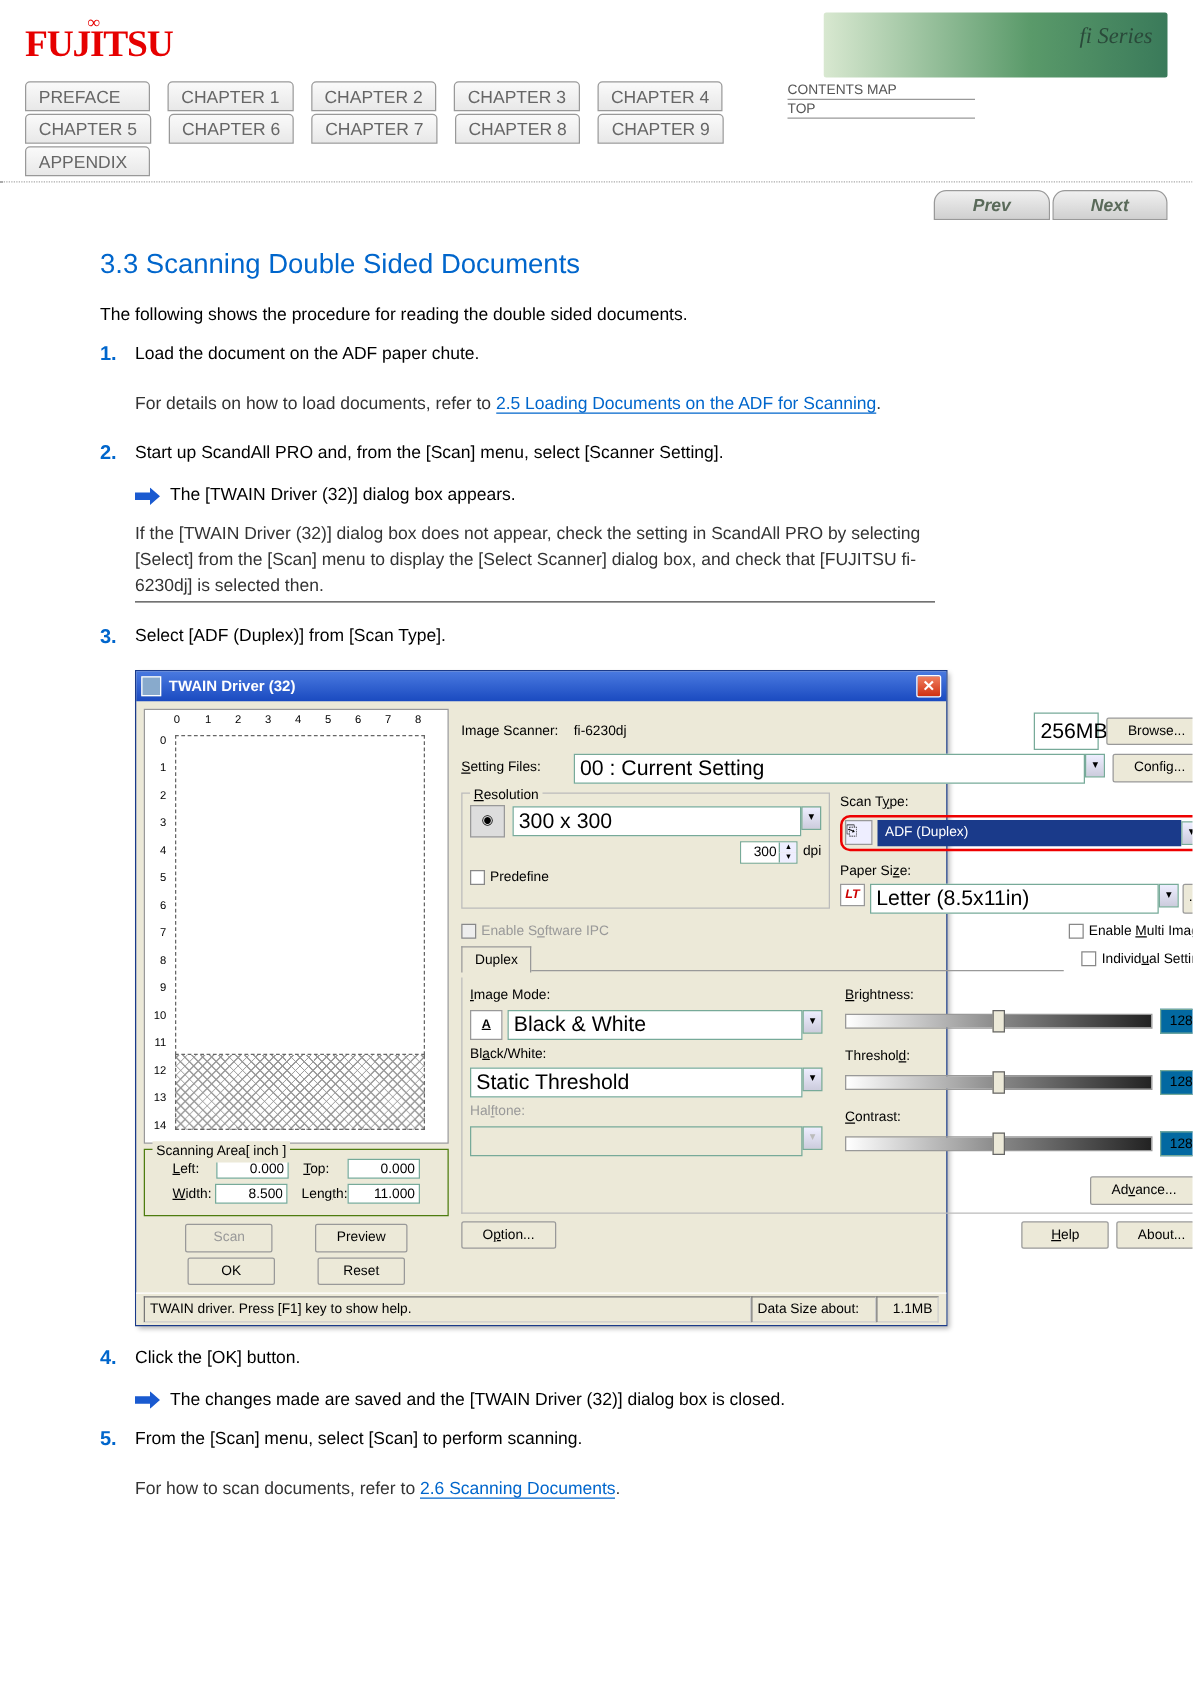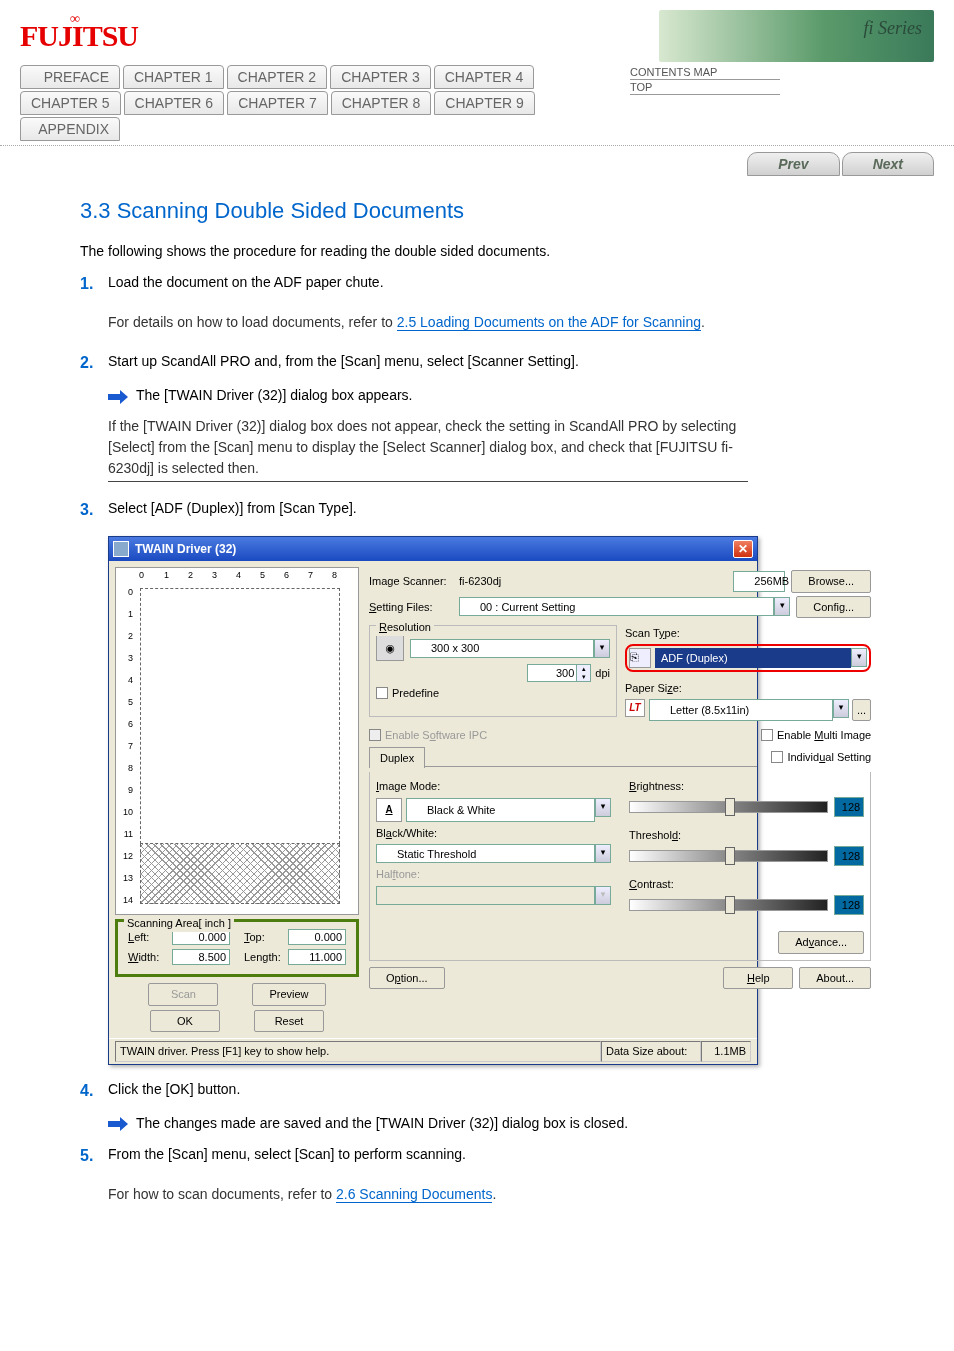--- a/index.html
+++ b/index.html
@@ -10,21 +10,21 @@
   .logo { width: 120px; }
   .logo-text { font-family: Georgia, serif; font-weight: bold; font-size: 30px; color: #e60000; letter-spacing: -1px; position: relative; }
   .logo-text .infinity { position: absolute; top: -8px; left: 50px; font-size: 14px; color: #e60000; }
   .spacer { flex: 1; }
   .series-banner { width: 275px; height: 52px; background: linear-gradient(90deg, #d8e8d0 0%, #5a9a6a 60%, #3a7a5a 100%); position: relative; border-radius: 2px; }
   .series-banner .fi { position: absolute; right: 12px; top: 8px; font-family: cursive; font-style: italic; font-size: 18px; color: #2a4a3a; }
   
   
   .nav-row { display: flex; padding: 3px 20px 0; align-items: flex-start; }
   .nav-tabs { display: flex; flex-wrap: wrap; width: 600px; }
-  .nav-tab { background: linear-gradient(#fafafa, #e8e8e8); border: 1px solid #999; border-radius: 4px 4px 0 0; padding: 3px 10px; margin-right: 3px; margin-bottom: 2px; font-size: 14px; color: #666; cursor: pointer; min-width: 100px; text-align: right; }
+  .nav-tab { background: linear-gradient(#fafafa, #e8e8e8); border: 1px solid #999; border-radius: 4px 4px 0 0; padding: 3px 10px; margin-right: 14px; margin-bottom: 2px; font-size: 14px; color: #666; cursor: pointer; min-width: 100px; text-align: left; }
   .side-links { margin-left: 10px; font-size: 11px; }
   .side-links div { border-bottom: 1px solid #999; padding: 1px 0; width: 150px; color: #555; }
   .nav-sep { border-bottom: 1px dotted #aaa; margin: 2px 0 0; }
   
   
   .pager-row { display: flex; justify-content: flex-end; padding: 6px 20px 0; }
   .pager-btn { background: linear-gradient(#f0f0f0, #d0d0d0); border: 1px solid #999; border-radius: 10px 10px 0 0; padding: 3px 30px; font-style: italic; font-weight: bold; color: #5a6a5a; margin-left: 2px; cursor: pointer; font-size: 14px; }
   
   
   .content { padding: 10px 60px 30px 80px; font-size: 14px; line-height: 1.5; }
@@ -47,45 +47,45 @@
   .titlebar .tb-close { width: 20px; height: 18px; background: linear-gradient(#f08060, #d03010); border: 1px solid #fff; border-radius: 2px; text-align: center; color: #fff; font-weight: bold; line-height: 16px; cursor: pointer; }
   .twain-body { display: flex; padding: 6px; }
   .twain-left { width: 244px; }
   .ruler-area { background: #fff; border: 1px solid #999; height: 348px; position: relative; font-size: 9px; }
   .ruler-h { position: absolute; top: 0; left: 20px; right: 0; height: 18px; }
   .ruler-h span { position: absolute; top: 1px; }
   .ruler-v { position: absolute; top: 18px; left: 0; width: 20px; bottom: 0; }
   .ruler-v span { position: absolute; right: 3px; }
   .preview-page { position: absolute; top: 20px; left: 24px; width: 200px; height: 256px; border: 1px dashed #666; }
   .crosshatch { position: absolute; top: 276px; left: 24px; width: 200px; height: 60px; background: repeating-linear-gradient(45deg, #999 0, #999 1px, transparent 1px, transparent 5px), repeating-linear-gradient(-45deg, #999 0, #999 1px, transparent 1px, transparent 5px); border: 1px dashed #666; border-top: none; }
-  .scan-area { border: 3px solid #4d7c0f; padding: 4px 10px 6px; margin-top: 4px; position: relative; }
+  .scan-area { border: 1px solid #4d7c0f; padding: 4px 22px 6px; margin-top: 4px; position: relative; }
   .scan-area .lg { position: absolute; top: -7px; left: 6px; background: #ece9d8; padding: 0 3px; font-size: 11px; }
   .sa-row { display: flex; align-items: center; margin: 3px 0; }
   .sa-row label { width: 44px; }
   .sa-row input { width: 58px; border: 1px solid #7a9; padding: 1px 3px; text-align: right; background: #fff; font-size: 11px; }
   .sa-row .gap { width: 14px; }
   .twain-left .btn-row { display: flex; gap: 34px; justify-content: center; margin-top: 6px; }
   .twain-btn { background: #ece9d8; border: 1px solid #999; border-radius: 2px; padding: 2px 16px; font-size: 11px; cursor: pointer; min-width: 70px; text-align: center; }
   .twain-btn.disabled { color: #999; }
   
   .twain-right { flex: 1; padding-left: 10px; }
   .tr-row { display: flex; align-items: center; margin: 3px 0; }
   .tr-row label { min-width: 90px; }
-  .tr-input { border: 1px solid #7a9; background: #fff; padding: 1px 20px; font-size: 11px; }
+  .tr-input { border: 1px solid #7a9; background: #fff; padding: 1px 4px; font-size: 17px; }
   .tr-dd-btn { width: 16px; height: 19px; border: 1px solid #7a9; background: linear-gradient(#eef, #ccd); text-align: center; line-height: 15px; font-size: 9px; cursor: pointer; }
   .group { border: 1px solid #bbb; padding: 6px; margin: 4px 0; position: relative; }
   .group .lg { position: absolute; top: -7px; left: 6px; background: #ece9d8; padding: 0 3px; font-size: 11px; }
   .res-icon { width: 28px; height: 26px; border: 1px solid #999; background: #ddd; display: inline-flex; align-items: center; justify-content: center; }
   .scan-type-hl { border: 2px solid #e00; border-radius: 8px; padding: 2px; display: flex; align-items: center; }
   .st-icon { width: 22px; height: 20px; border: 1px solid #999; background: #eef; margin-right: 4px; }
   .st-val { background: #1a3a8a; color: #fff; padding: 2px 6px; flex: 1; font-size: 11px; }
   .chk { width: 12px; height: 12px; border: 1px solid #888; background: #fff; display: inline-block; margin-right: 4px; vertical-align: middle; }
   .chk.disabled { background: #eee; }
   .spin { display: inline-flex; border: 1px solid #7a9; }
-  .spin input { width: 48px; border: none; text-align: right; padding: 1px 2px; font-size: 11px; }
+  .spin input { width: 30px; border: none; text-align: right; padding: 1px 2px; font-size: 11px; }
   .spin .sb { width: 14px; display: flex; flex-direction: column; }
   .spin .sb div { height: 8px; border-left: 1px solid #7a9; background: #eef; font-size: 7px; text-align: center; line-height: 7px; }
   .slider-row { display: flex; align-items: center; margin: 2px 0 10px; }
   .slider-track { flex: 1; height: 12px; background: linear-gradient(90deg, #fff 0%, #888 50%, #222 100%); border: 1px solid #999; position: relative; margin-right: 6px; }
   .slider-thumb { position: absolute; top: -4px; left: 48%; width: 10px; height: 18px; background: #ece9d8; border: 1px solid #666; }
   .slider-val { width: 30px; border: 1px solid #7a9; text-align: right; padding: 1px 3px; background: #0369a1; }
   .tabbtn { border: 1px solid #999; border-bottom: none; padding: 2px 10px; background: #ece9d8; display: inline-block; }
   .bottom-btns { display: flex; justify-content: flex-end; gap: 6px; margin-top: 6px; }
   .statusbar { display: flex; border-top: 1px solid #fff; background: #ece9d8; padding: 2px 6px; font-size: 11px; }
   .statusbar .sb-l { flex: 1; border: 1px inset #ccc; padding: 1px 4px; }

